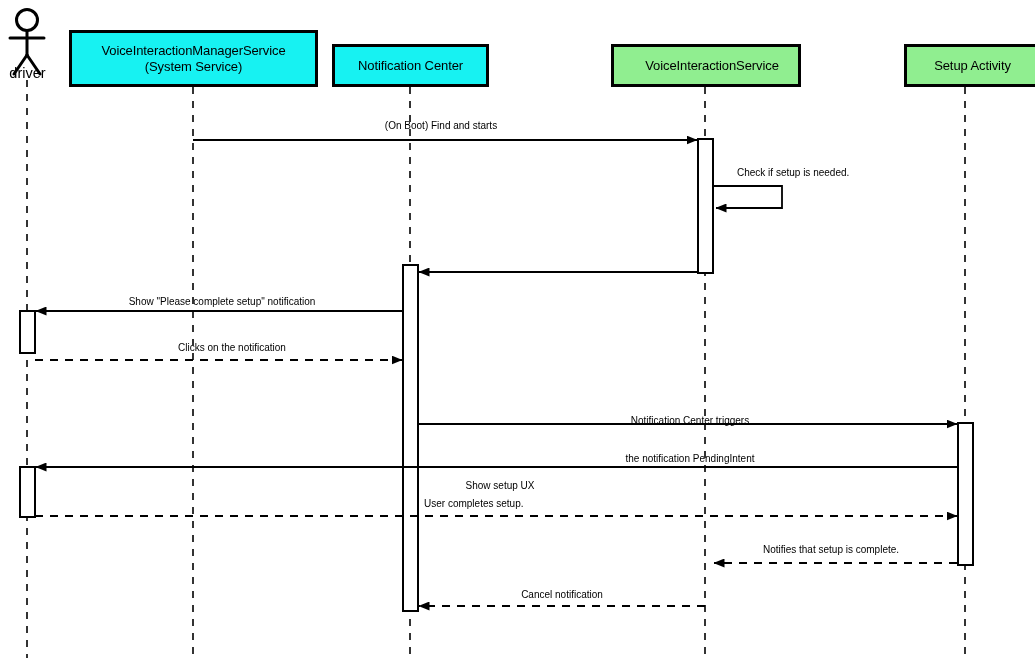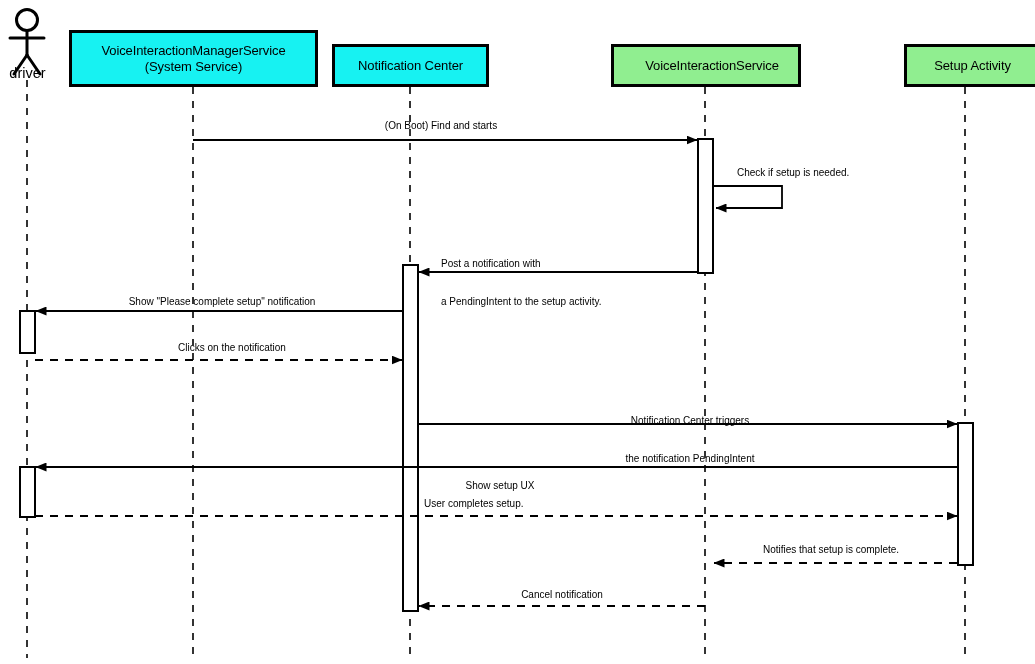--- a/index.html
+++ b/index.html
@@ -69,24 +69,20 @@
   <div class="lifeline-box green" style="left:904px;top:44px;width:137px;height:43px;">
     <span>Setup Activity</span>
   </div>
 
   <div class="actor-label" style="left:0px;top:65px;width:55px;">driver</div>
 
   <div class="msg-label center" style="left:441px;top:120px;">(On Boot) Find and starts</div>
 
   <div class="msg-label left" style="left:737px;top:167px;">Check if setup is needed.</div>
 
-  <div class="msg-label left" style="left:441px;top:233px;">
-    <span style="display:block;">Post a notification with</span>
-    <span style="display:block;">a PendingIntent to the setup activity.</span>
-  </div>
 
   <div class="msg-label center" style="left:222px;top:296px;">Show "Please complete setup" notification</div>
 
   <div class="msg-label center" style="left:232px;top:342px;">Clicks on the notification</div>
 
   <div class="msg-label center" style="left:690px;top:390px;transform:translateX(-50%);text-align:center;">
     <span style="display:block;">Notification Center triggers</span>
     <span style="display:block;">the notification PendingIntent</span>
   </div>
 

